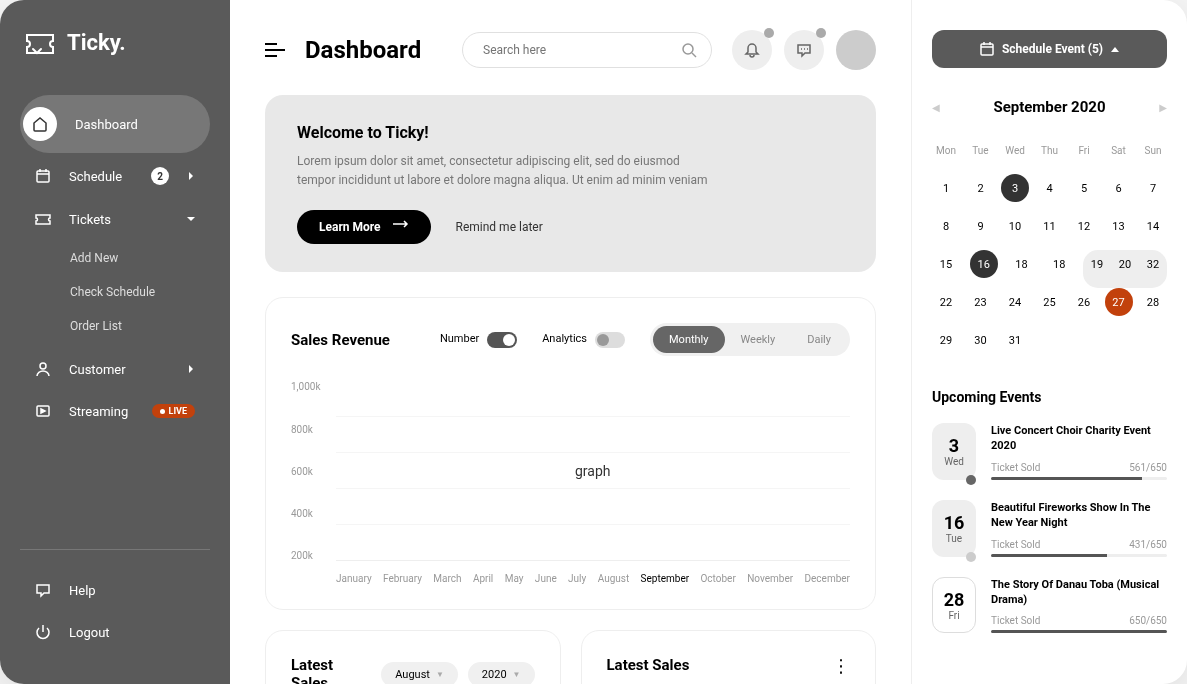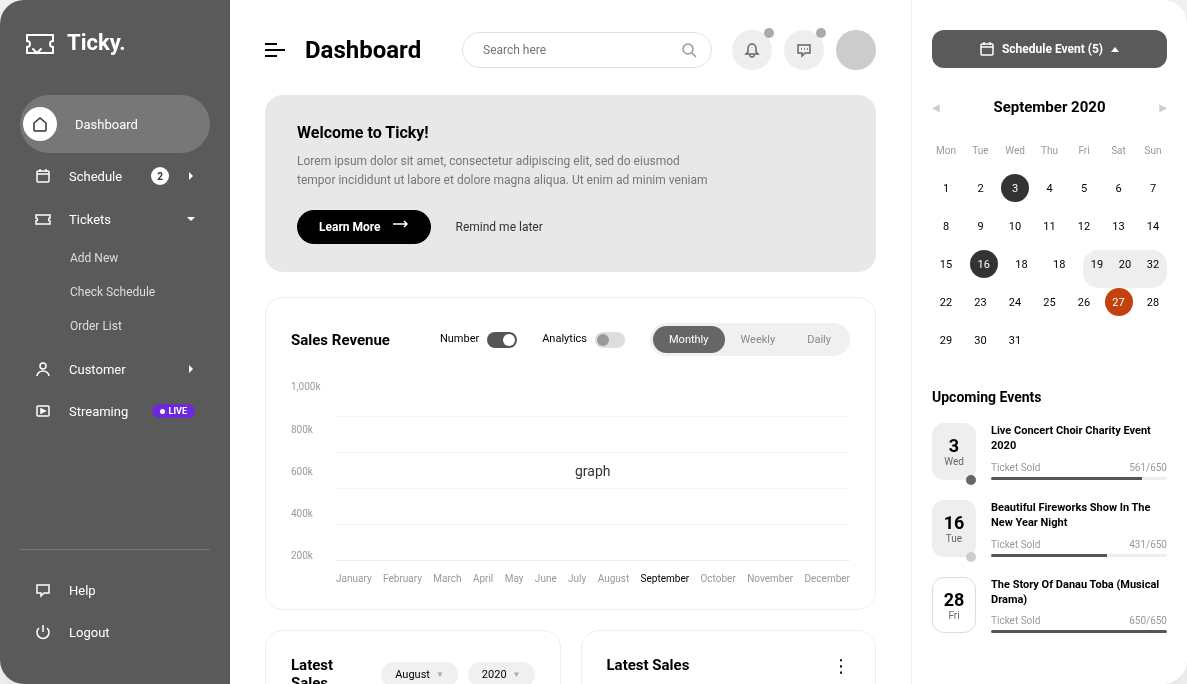--- a/index.html
+++ b/index.html
@@ -10,21 +10,21 @@
 .logo-icon{width:30px;height:22px}
 .logo-text{font-size:22px;font-weight:700}
 .nav{flex:1}
 .nav-item{display:flex;align-items:center;gap:18px;padding:12px 15px;border-radius:30px;font-size:13px;cursor:pointer;position:relative;margin-bottom:2px}
 .nav-item.active{background:#777}
 .nav-item.active .nav-icon-circle{background:#fff;width:34px;height:34px;border-radius:50%;display:flex;align-items:center;justify-content:center;margin-left:-12px}
 .nav-icon{width:16px;height:16px;flex-shrink:0}
 .nav-label{flex:1}
 .nav-arrow{width:8px;height:8px}
 .badge{background:#fff;color:#333;border-radius:50%;width:18px;height:18px;display:flex;align-items:center;justify-content:center;font-size:10px;font-weight:700}
-.live-badge{background:#6d28d9;border-radius:10px;padding:2px 8px;font-size:9px;font-weight:700;display:flex;align-items:center;gap:4px}
+.live-badge{background:#c2410c;border-radius:10px;padding:2px 8px;font-size:9px;font-weight:700;display:flex;align-items:center;gap:4px}
 .live-badge::before{content:'';width:5px;height:5px;background:#fff;border-radius:50%}
 .sub-items{padding-left:50px;margin-bottom:6px}
 .sub-item{font-size:12px;padding:10px 0;cursor:pointer;color:#ddd}
 .sidebar-bottom{border-top:1px solid #777;padding-top:20px}
 .main{flex:1;display:flex;overflow:hidden}
 .content{flex:1;padding:30px 35px;overflow-y:auto}
 .header{display:flex;align-items:center;gap:20px;margin-bottom:25px}
 .menu-icon{width:20px;height:14px;cursor:pointer}
 .page-title{font-size:24px;font-weight:700}
 .search-box{flex:1;max-width:250px;margin-left:auto;position:relative}

